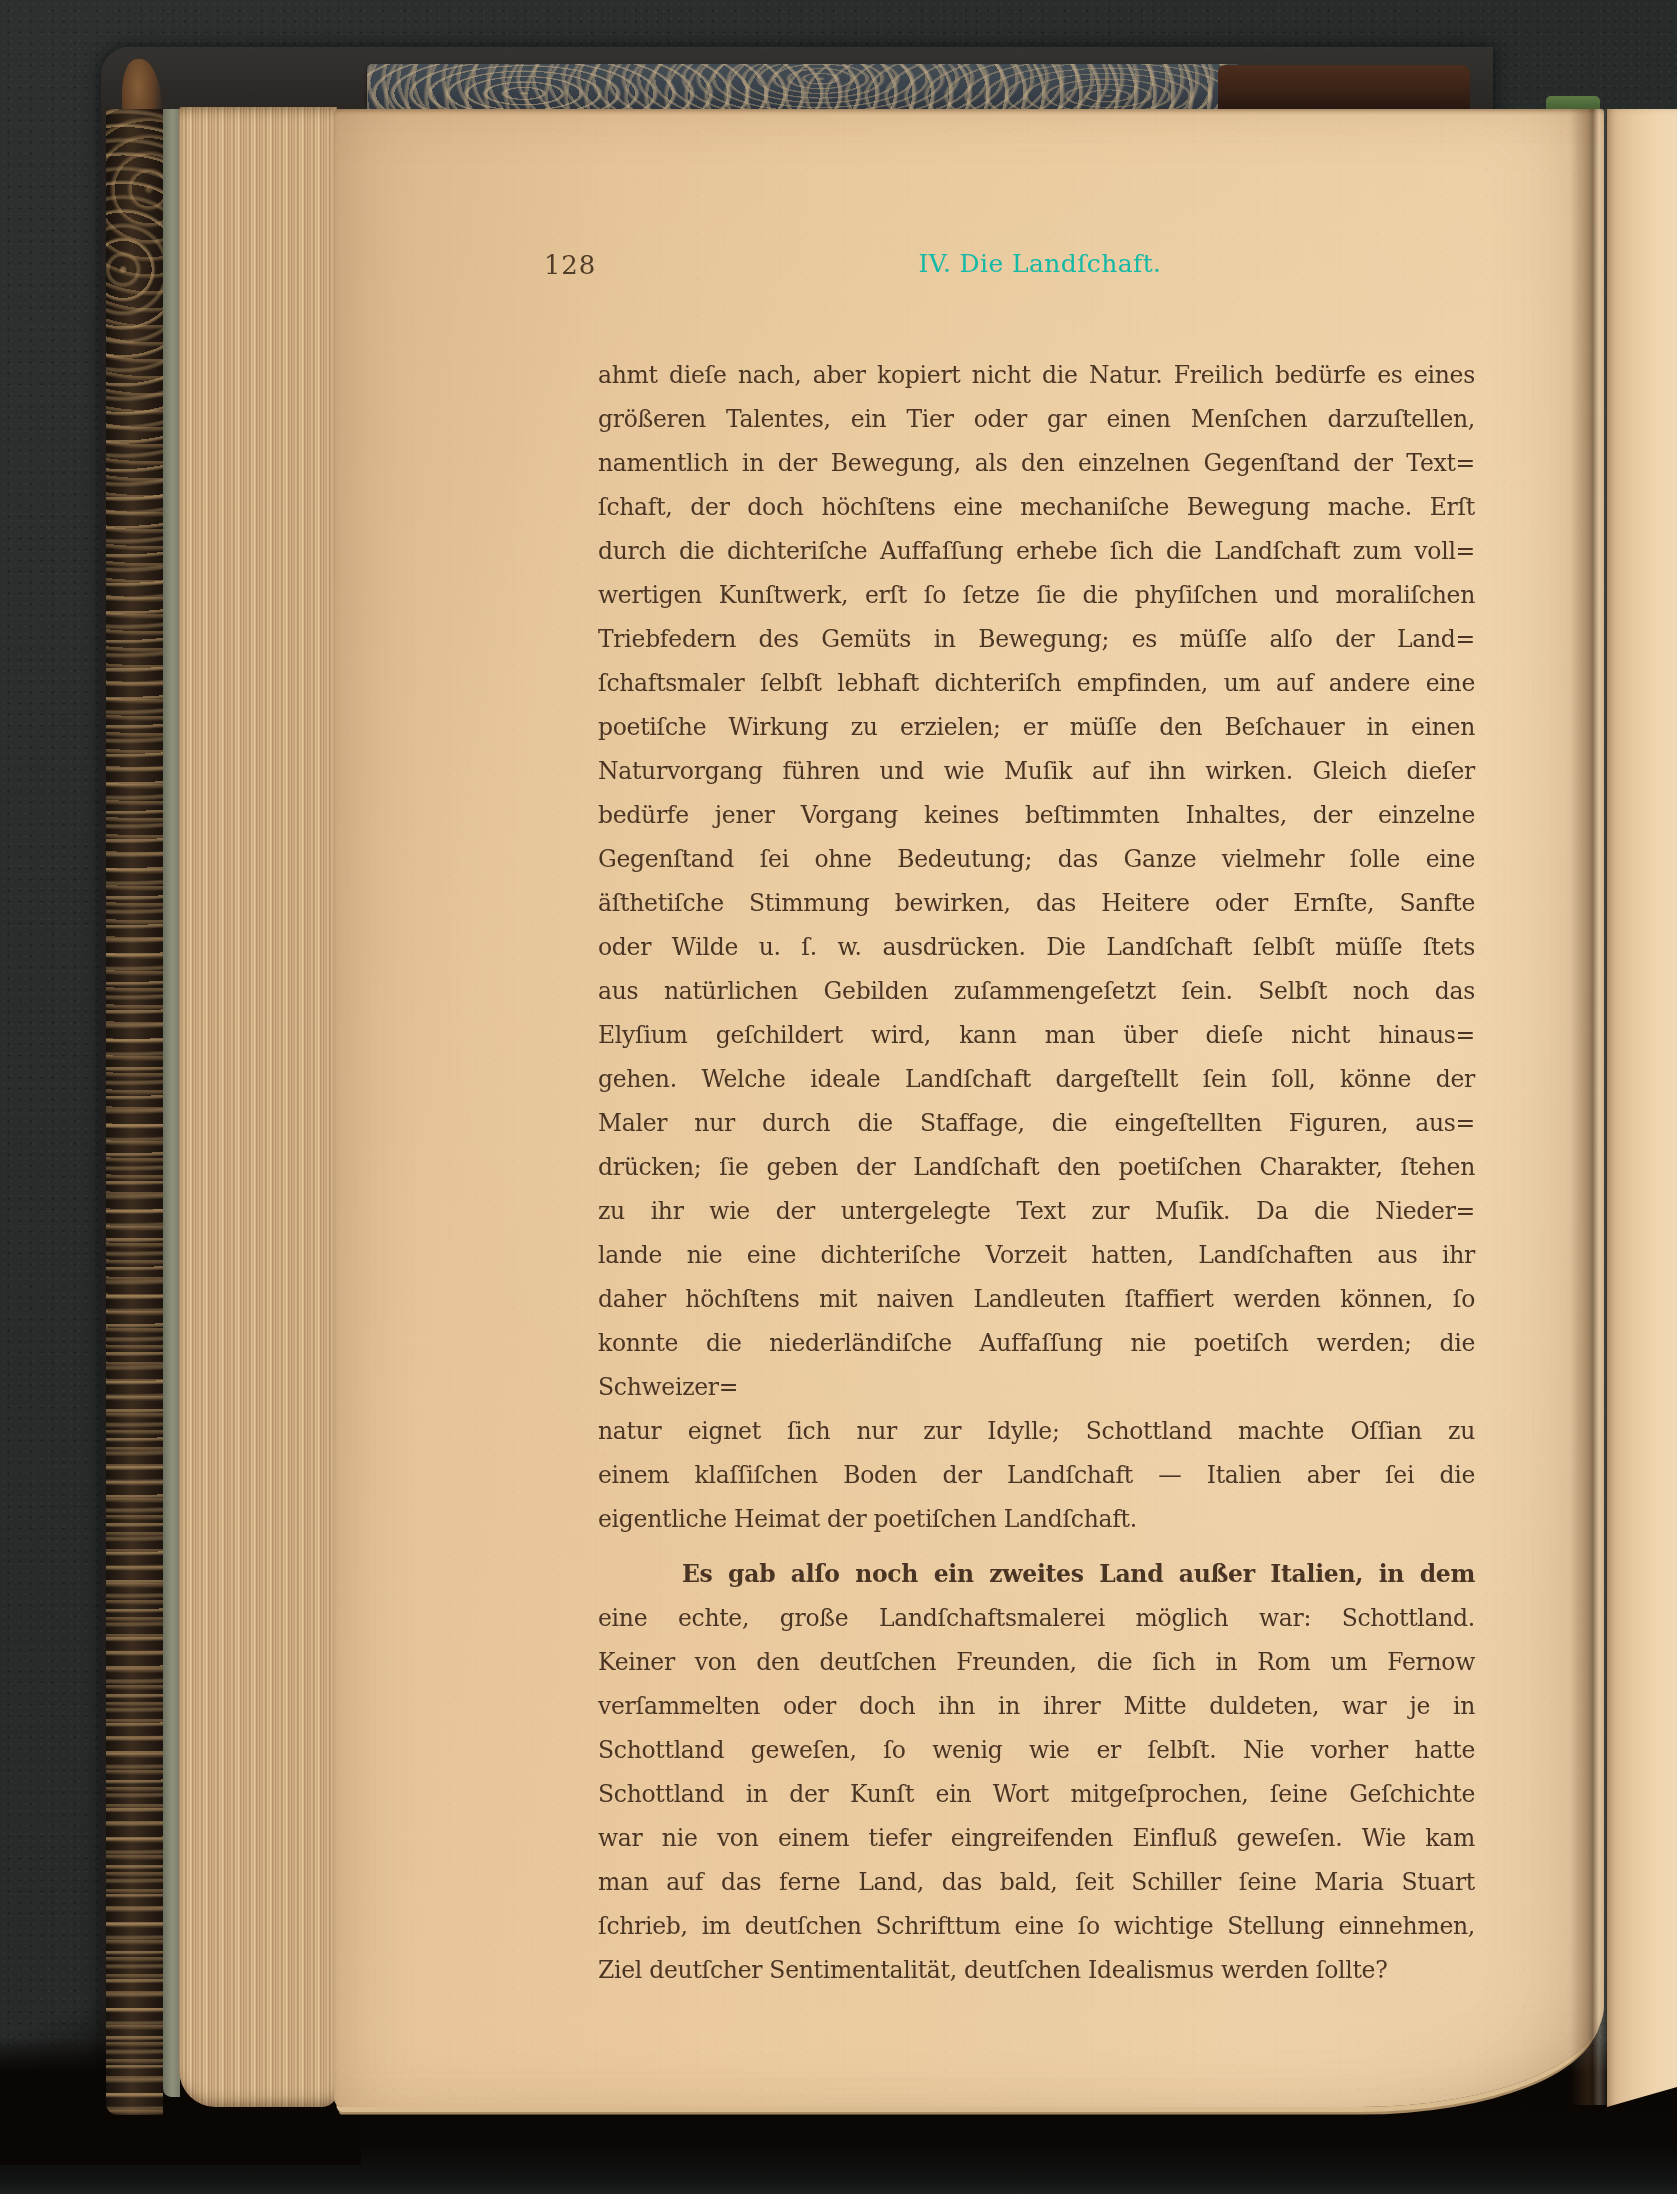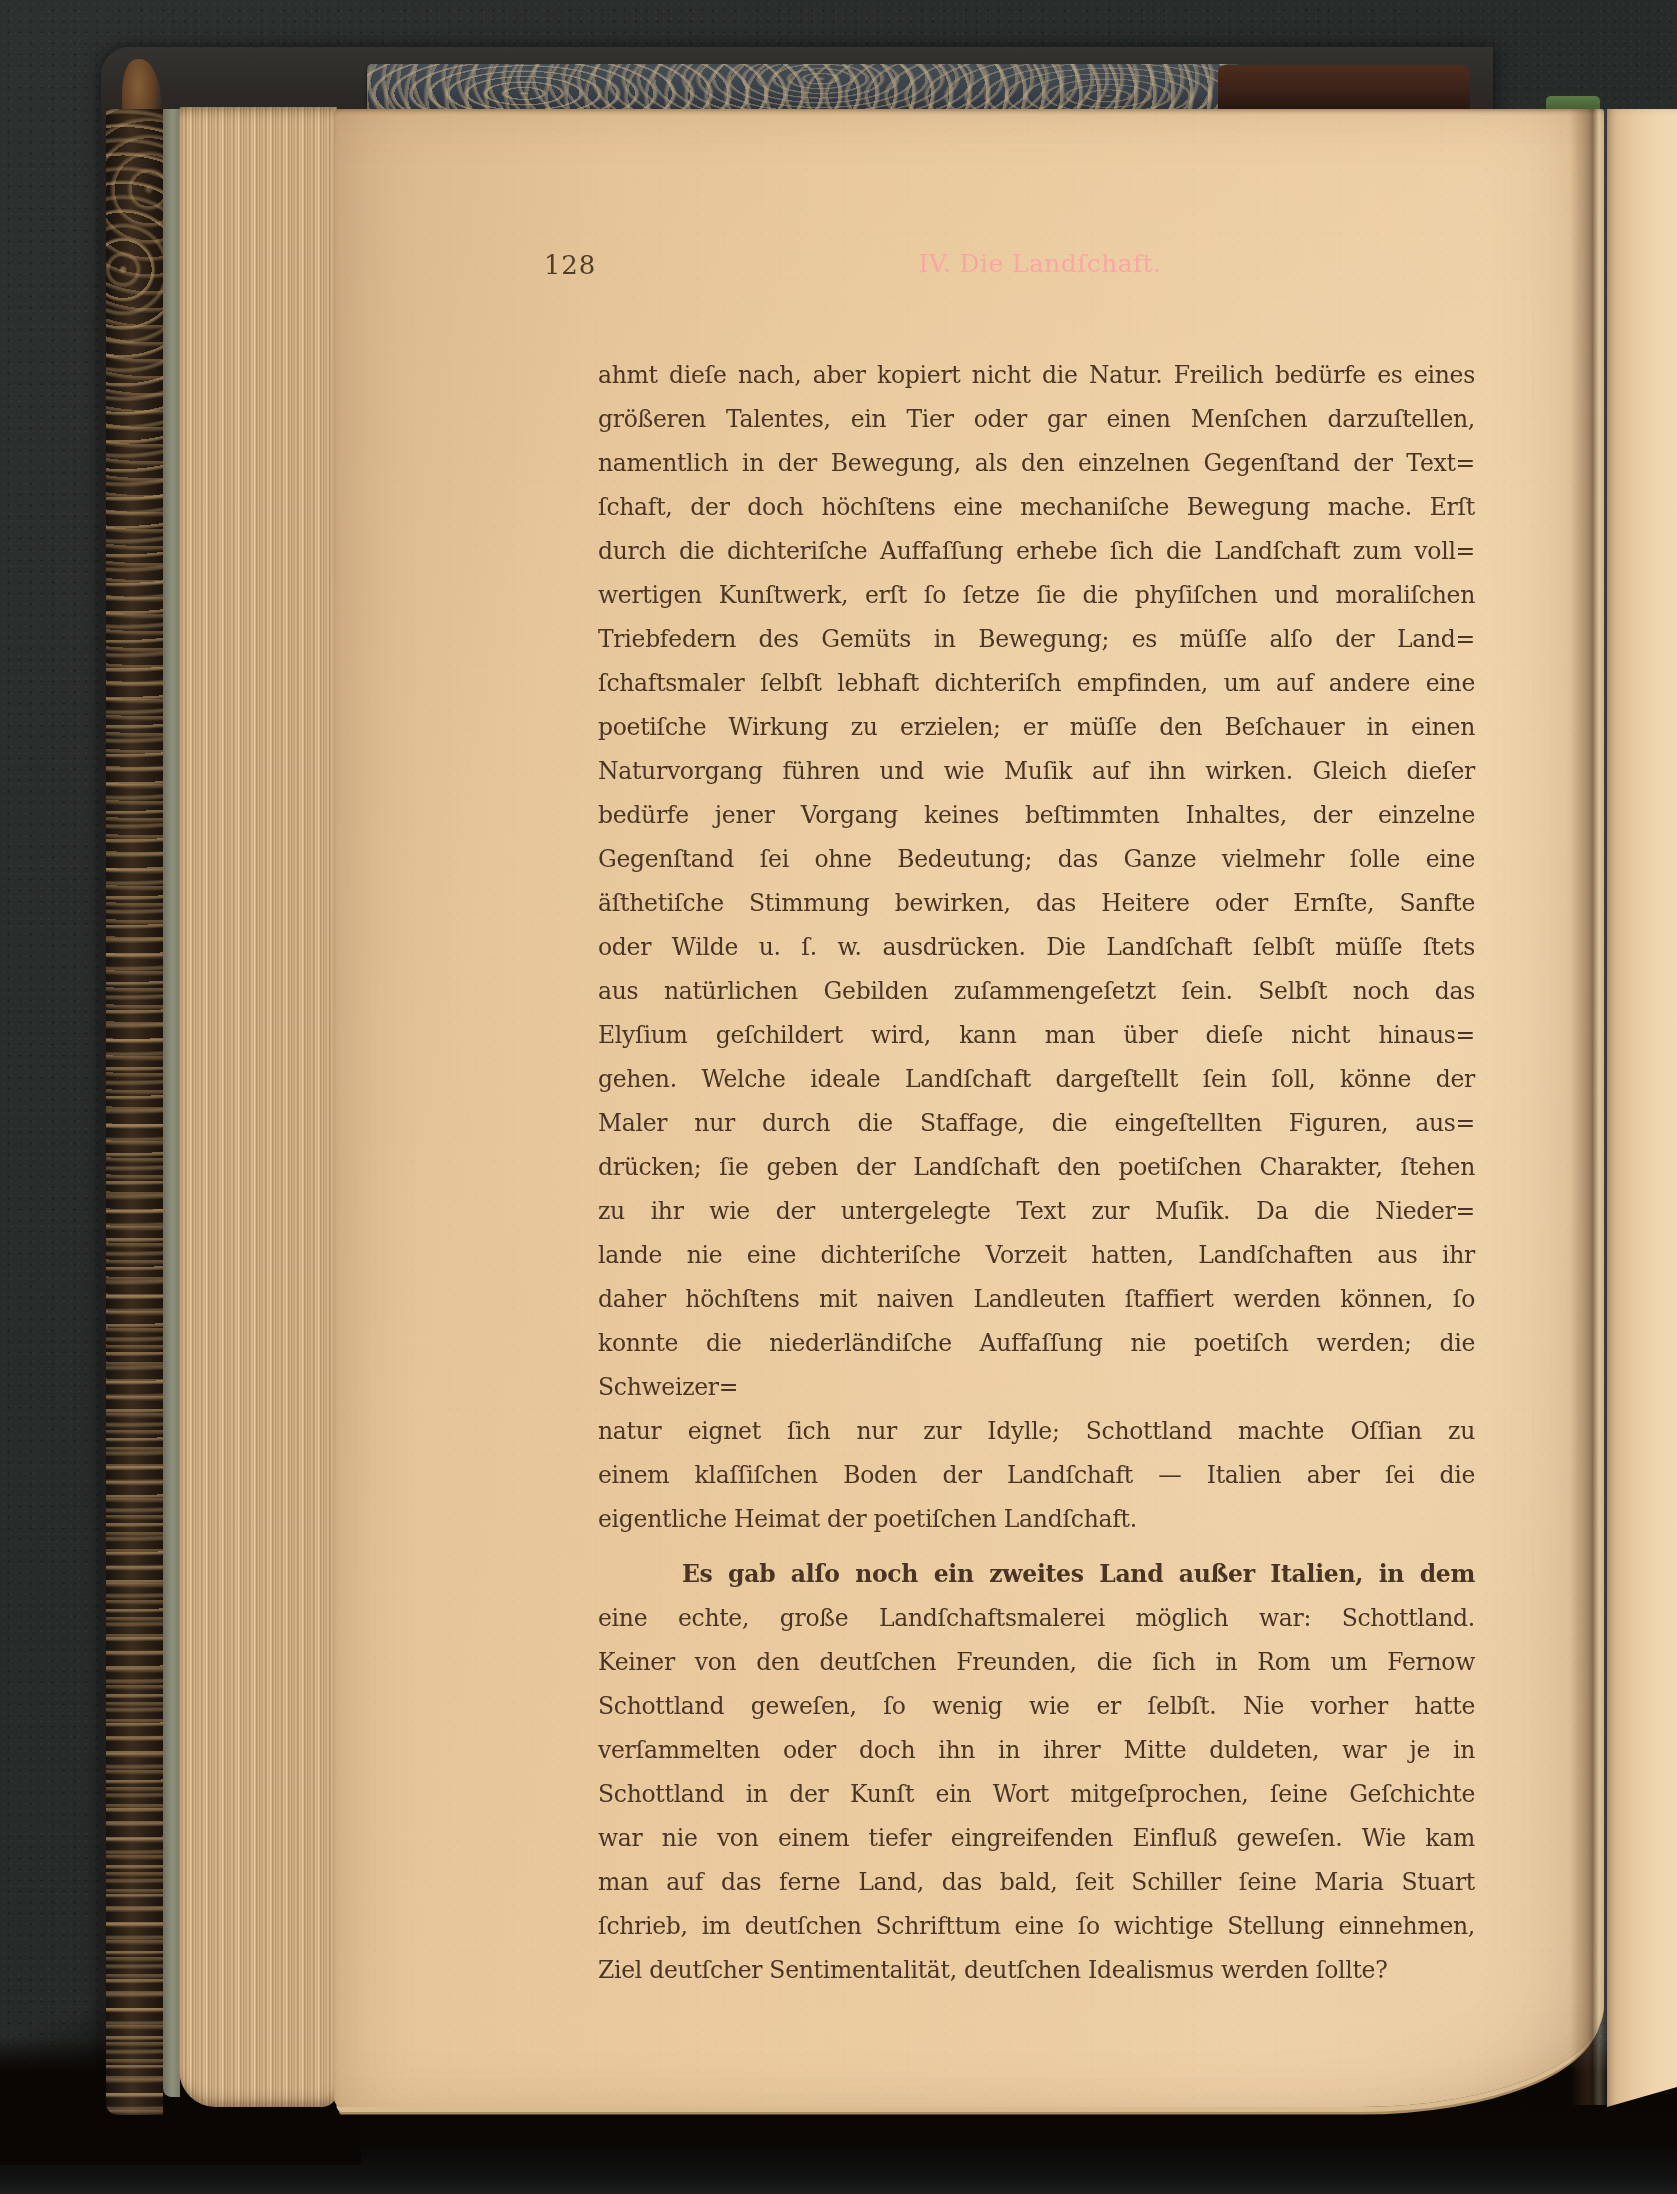--- a/index.html
+++ b/index.html
@@ -116,21 +116,21 @@
     clip-path:polygon(0 0,100% 0,100% 98.6%,0 99.6%);
   }
   
   #print{left:0;top:0;width:1678px;height:2194px;color:#4b3524;}
   #page-number{
     left:532px;top:250px;width:101px;
     font-size:26px;letter-spacing:0.8px;color:#503c28;margin-left:12px;
   }
   #running-header{
     left:847px;top:249px;width:386px;text-align:center;
-    font-size:25px;color:#fca5a5;letter-spacing:0.4px;
+    font-size:25px;color:#14b8a6;letter-spacing:0.4px;
   }
   #body-text{
     left:587px;top:342px;width:899px;
     font-size:23.5px;line-height:44px;letter-spacing:-0.3px;
     color:#4a3423;
     text-rendering:optimizeLegibility;
   }
   .para{margin:11px;}
   .line{text-align:justify;text-align-last:justify;white-space:normal;}
   .line.last{text-align-last:left;}
@@ -183,22 +183,22 @@
           <div class="line">daher höchſtens mit naiven Landleuten ſtaffiert werden können, ſo</div>
           <div class="line">konnte die niederländiſche Auffaſſung nie poetiſch werden; die Schweizer=</div>
           <div class="line">natur eignet ſich nur zur Idylle; Schottland machte Oſſian zu</div>
           <div class="line">einem klaſſiſchen Boden der Landſchaft — Italien aber ſei die</div>
           <div class="line last">eigentliche Heimat der poetiſchen Landſchaft.</div>
         </div>
       <div class="para indent-first">
           <div class="line">Es gab alſo noch ein zweites Land außer Italien, in dem</div>
           <div class="line">eine echte, große Landſchaftsmalerei möglich war: Schottland.</div>
           <div class="line">Keiner von den deutſchen Freunden, die ſich in Rom um Fernow</div>
+          <div class="line">verſammelten oder doch ihn in ihrer Mitte duldeten, war je in</div>
           <div class="line">Schottland geweſen, ſo wenig wie er ſelbſt. Nie vorher hatte</div>
-          <div class="line">verſammelten oder doch ihn in ihrer Mitte duldeten, war je in</div>
           <div class="line">Schottland in der Kunſt ein Wort mitgeſprochen, ſeine Geſchichte</div>
           <div class="line">war nie von einem tiefer eingreifenden Einfluß geweſen. Wie kam</div>
           <div class="line">man auf das ferne Land, das bald, ſeit Schiller ſeine Maria Stuart</div>
           <div class="line">ſchrieb, im deutſchen Schrifttum eine ſo wichtige Stellung einnehmen,</div>
           <div class="line last">Ziel deutſcher Sentimentalität, deutſchen Idealismus werden ſollte?</div>
         </div>
     </div>
   </div>
 </div>
 

